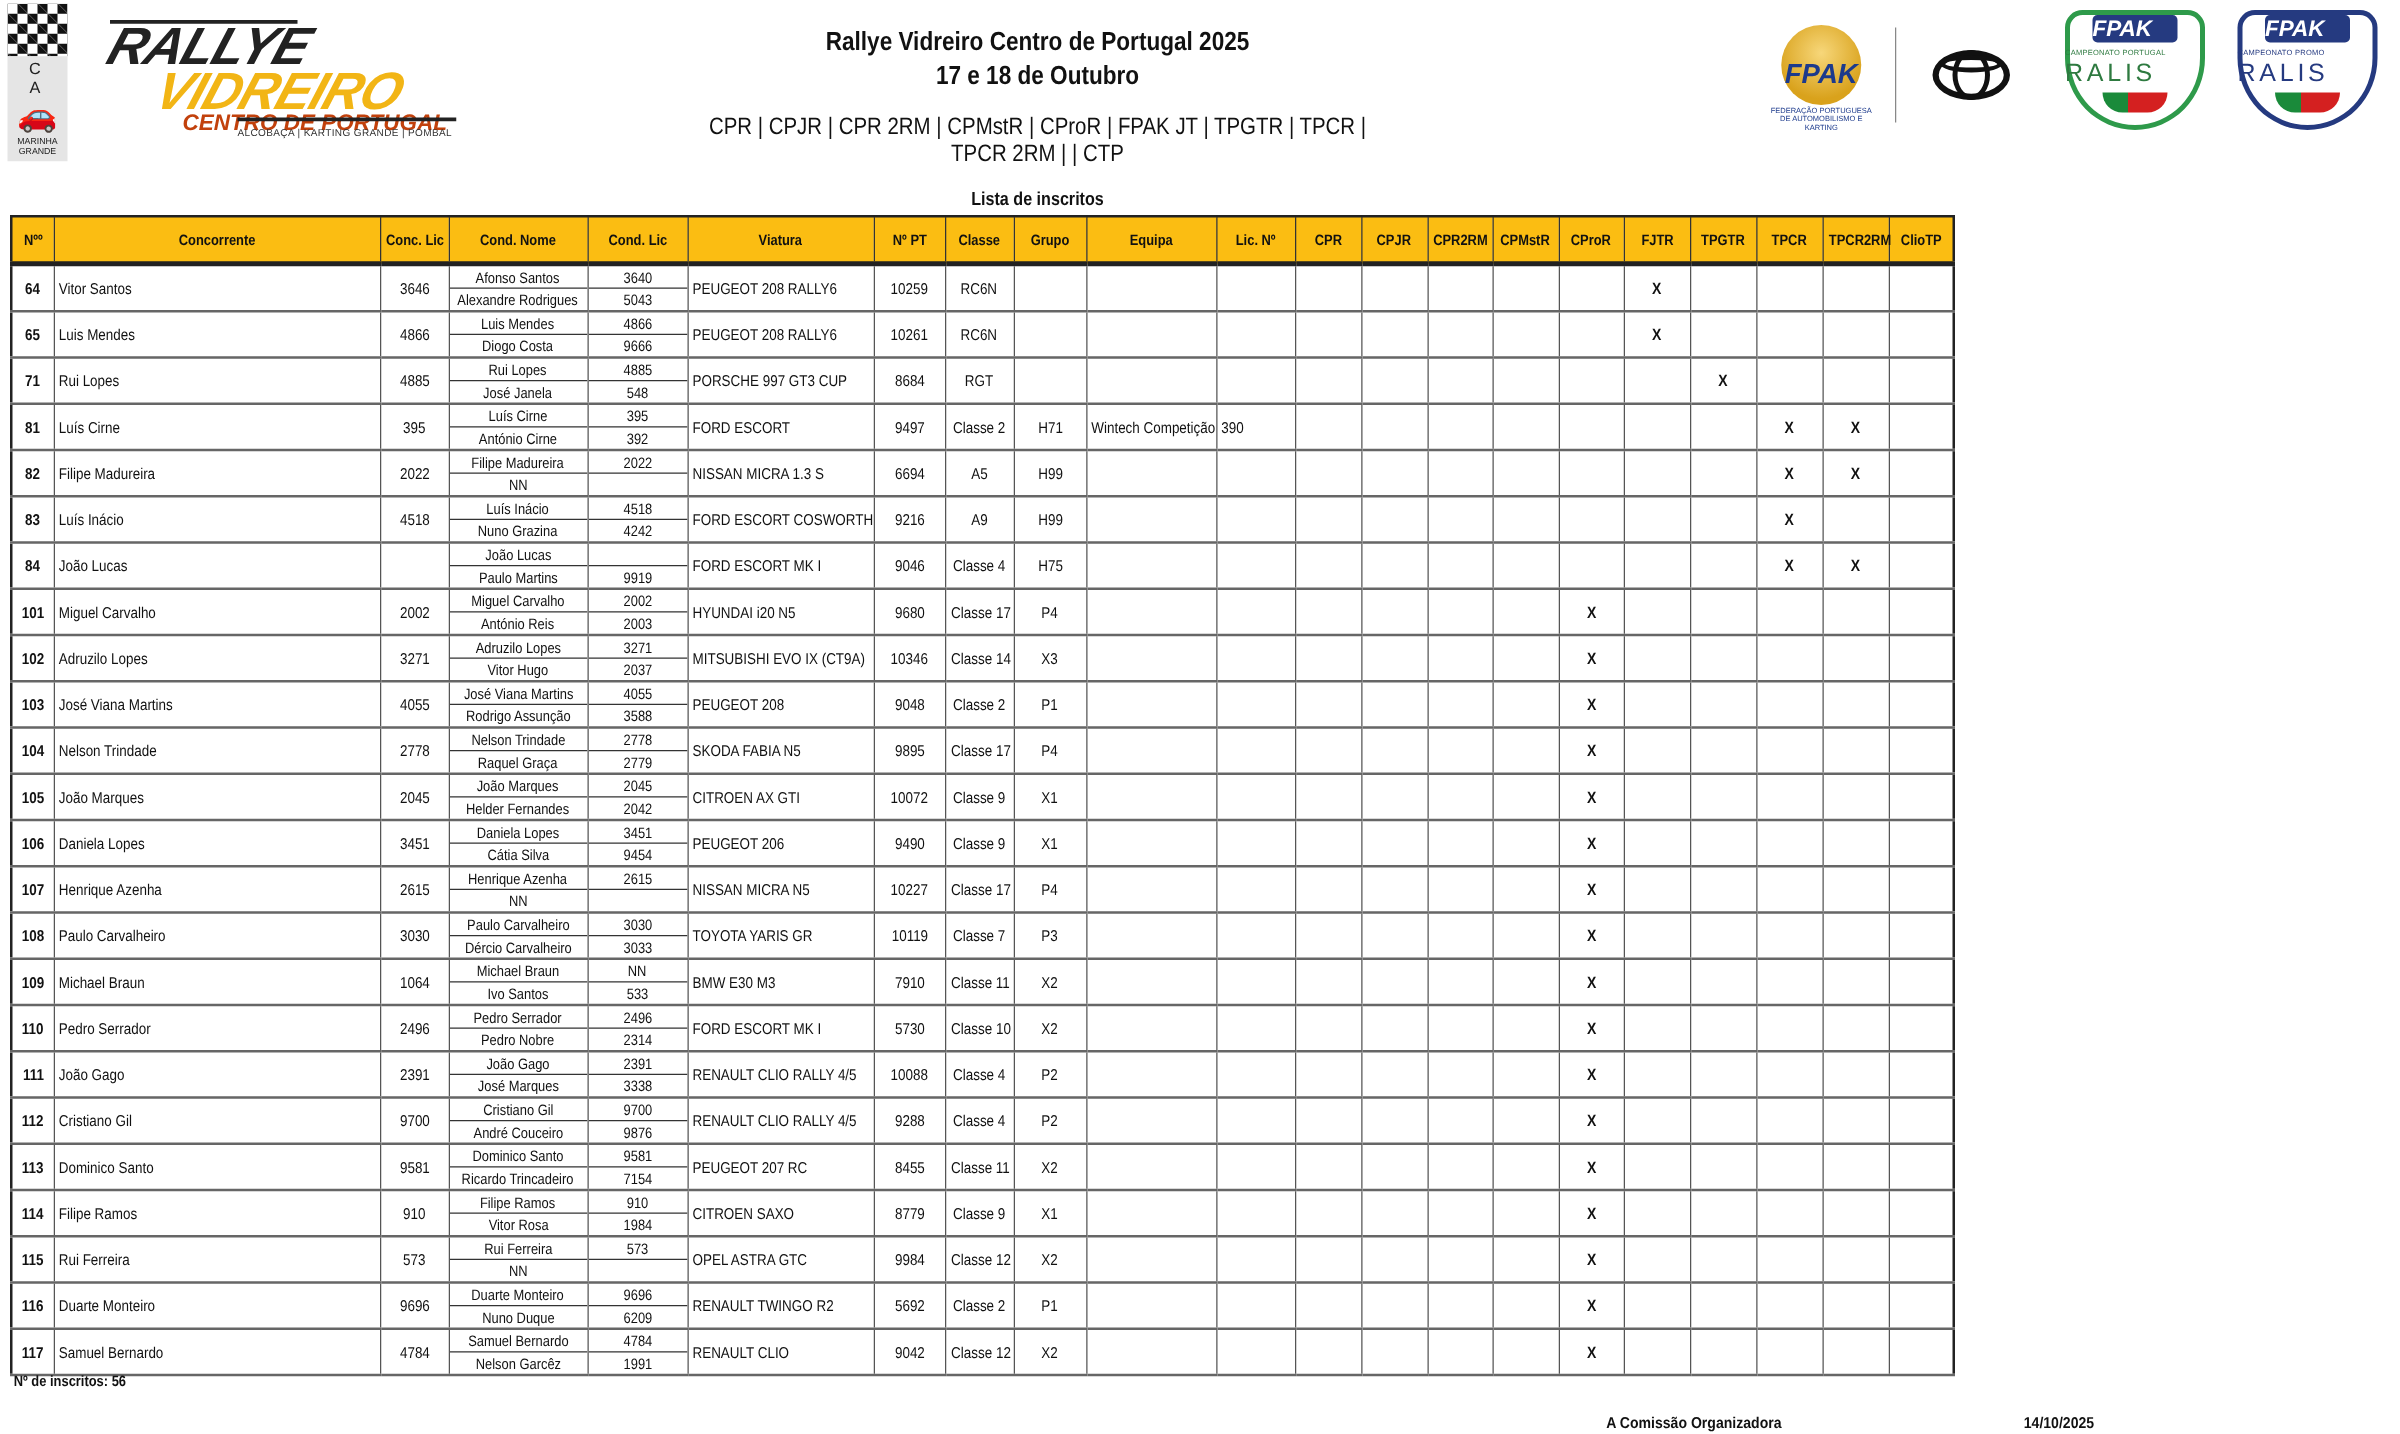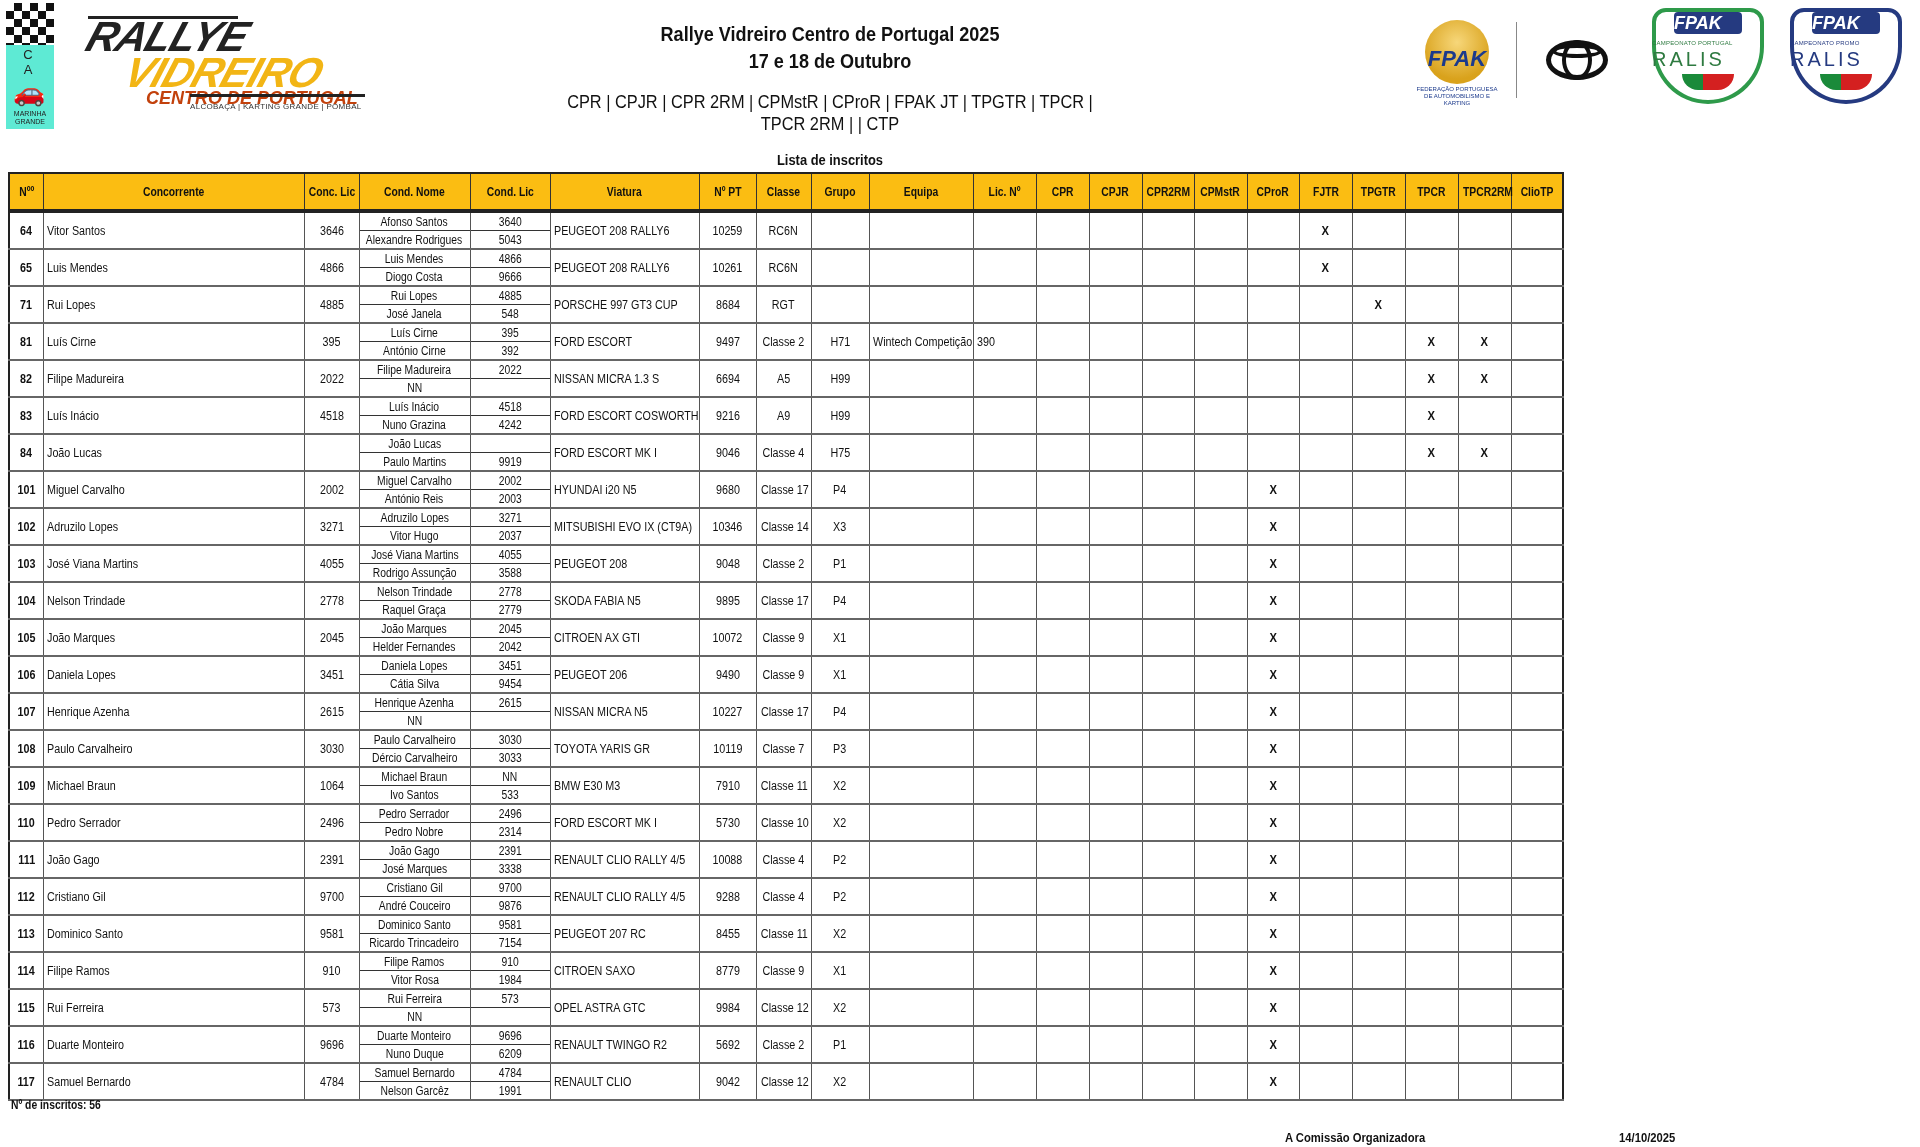--- a/index.html
+++ b/index.html
@@ -8,21 +8,21 @@
   .abs { position:absolute; }
 
   
   #club-logo { left:6px; top:3px; width:48px; height:126px; }
   #club-logo .checker { width:48px; height:42px;
     background-color:#fff;
     background-image:
       linear-gradient(45deg,#111 25%,transparent 25%,transparent 75%,#111 75%),
       linear-gradient(45deg,#111 25%,transparent 25%,transparent 75%,#111 75%);
     background-size:16px 16px; background-position:0 0,8px 8px; }
-  #club-logo .body { width:48px; height:84px; background:#5eead4; text-align:center; position:relative; }
+  #club-logo .body { width:48px; height:84px; background:#e5e5e5; text-align:center; position:relative; }
   #club-logo .ca { font-size:13px; letter-spacing:14px; padding-left:10px; padding-top:2px; color:#222; }
   #club-logo .car { font-size:26px; line-height:30px; color:#222; }
   #club-logo .mg { font-size:7px; line-height:8px; color:#222; position:absolute; bottom:3px; width:100%; }
 
   #rallye-logo { left:70px; top:18px; width:320px; height:100px; }
   #rallye-logo .l1 { font-size:42px; font-weight:bold; font-style:italic; color:#222; letter-spacing:-1px; line-height:38px; transform:skewX(-18deg); margin-left:18px; }
   #rallye-logo .l2 { font-size:42px; font-weight:bold; font-style:italic; color:#f2b515; letter-spacing:-1px; line-height:34px; transform:skewX(-18deg); margin-left:56px; }
   #rallye-logo .l3 { font-size:18px; font-weight:bold; font-style:italic; color:#c2410c; margin-left:76px; line-height:16px; }
   #rallye-logo .bar1 { position:absolute; left:18px; top:-2px; width:150px; height:3px; background:#222; }
   #rallye-logo .bar2 { position:absolute; left:120px; top:76px; width:175px; height:3px; background:#222; }

